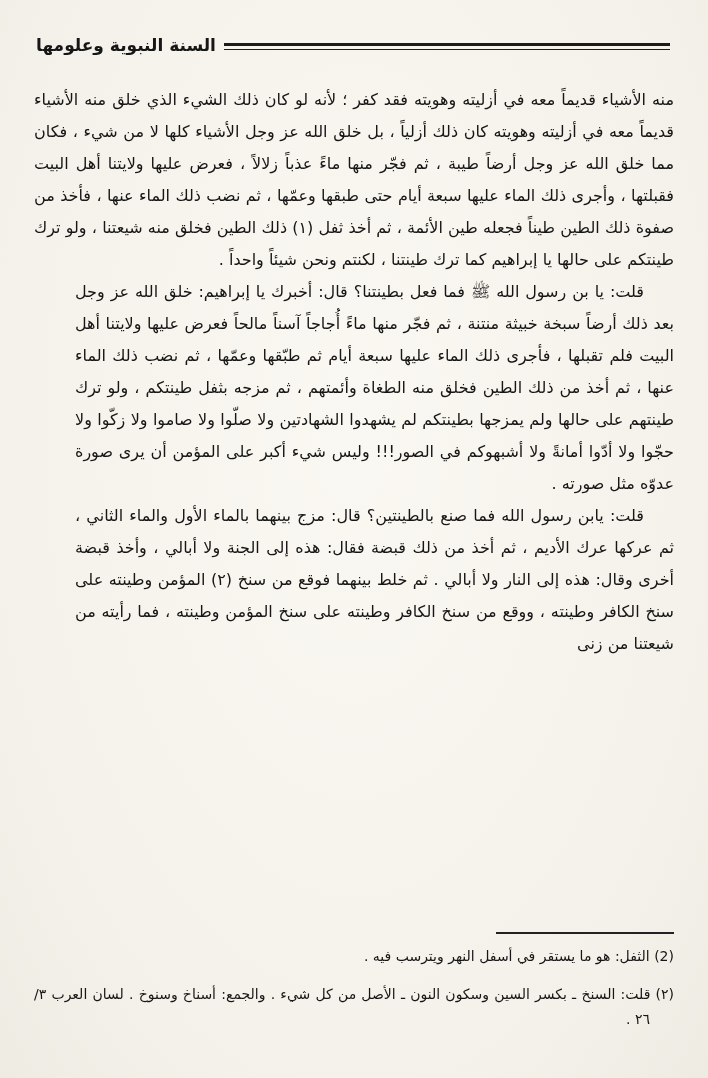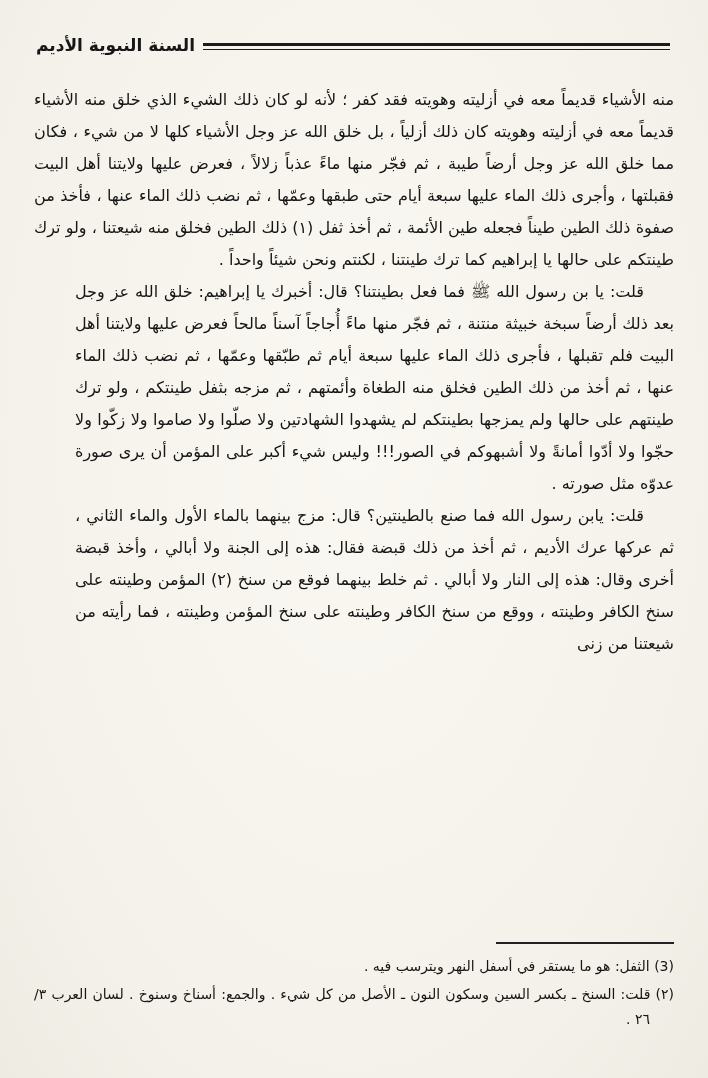--- a/index.html
+++ b/index.html
@@ -62,37 +62,37 @@
     border-top:2px solid #222;
     margin-bottom:10px;
   }
   .footnote {
     font-size:14px;
     line-height:1.8;
     text-align:justify;
     padding-right:24px;
     text-indent:-24px;
   }
-  .footnote + .footnote { margin-top:2px; }
+  .footnote + .footnote { margin-top:12px; }
 </style>
 </head>
 <body>
 
 <div class="page">
 
   <header class="page-header">
     <span class="header-rule"></span>
-    <span class="book-title">السنة النبوية الأديم</span>
+    <span class="book-title">السنة النبوية وعلومها</span>
   </header>
 
   <main class="body-text">
     <p>منه الأشياء قديماً معه في أزليته وهويته فقد كفر ؛ لأنه لو كان ذلك الشيء الذي خلق منه الأشياء قديماً معه في أزليته وهويته كان ذلك أزلياً ، بل خلق الله عز وجل الأشياء كلها لا من شيء ، فكان مما خلق الله عز وجل أرضاً طيبة ، ثم فجّر منها ماءً عذباً زلالاً ، فعرض عليها ولايتنا أهل البيت فقبلتها ، وأجرى ذلك الماء عليها سبعة أيام حتى طبقها وعمّها ، ثم نضب ذلك الماء عنها ، فأخذ من صفوة ذلك الطين طيناً فجعله طين الأئمة ، ثم أخذ ثفل (١) ذلك الطين فخلق منه شيعتنا ، ولو ترك طينتكم على حالها يا إبراهيم كما ترك طينتنا ، لكنتم ونحن شيئاً واحداً .</p>
     <p class="indent">قلت: يا بن رسول الله ﷺ فما فعل بطينتنا؟ قال: أخبرك يا إبراهيم: خلق الله عز وجل بعد ذلك أرضاً سبخة خبيثة منتنة ، ثم فجّر منها ماءً أُجاجاً آسناً مالحاً فعرض عليها ولايتنا أهل البيت فلم تقبلها ، فأجرى ذلك الماء عليها سبعة أيام ثم طبّقها وعمّها ، ثم نضب ذلك الماء عنها ، ثم أخذ من ذلك الطين فخلق منه الطغاة وأئمتهم ، ثم مزجه بثفل طينتكم ، ولو ترك طينتهم على حالها ولم يمزجها بطينتكم لم يشهدوا الشهادتين ولا صلّوا ولا صاموا ولا زكّوا ولا حجّوا ولا أدّوا أمانةً ولا أشبهوكم في الصور!!! وليس شيء أكبر على المؤمن أن يرى صورة عدوّه مثل صورته .</p>
     <p class="indent">قلت: يابن رسول الله فما صنع بالطينتين؟ قال: مزج بينهما بالماء الأول والماء الثاني ، ثم عركها عرك الأديم ، ثم أخذ من ذلك قبضة فقال: هذه إلى الجنة ولا أبالي ، وأخذ قبضة أخرى وقال: هذه إلى النار ولا أبالي . ثم خلط بينهما فوقع من سنخ (٢) المؤمن وطينته على سنخ الكافر وطينته ، ووقع من سنخ الكافر وطينته على سنخ المؤمن وطينته ، فما رأيته من شيعتنا من زنى</p>
   </main>
 
   <footer class="footnotes">
     <div class="fn-rule"></div>
-    <p class="footnote">(3) الثفل: هو ما يستقر في أسفل النهر ويترسب فيه .</p>
+    <p class="footnote">(2) الثفل: هو ما يستقر في أسفل النهر ويترسب فيه .</p>
     <p class="footnote">(٢) قلت: السنخ ـ بكسر السين وسكون النون ـ الأصل من كل شيء . والجمع: أسناخ وسنوخ . لسان العرب ٣/ ٢٦ .</p>
   </footer>
 
 </div>
 
 </body></html>

